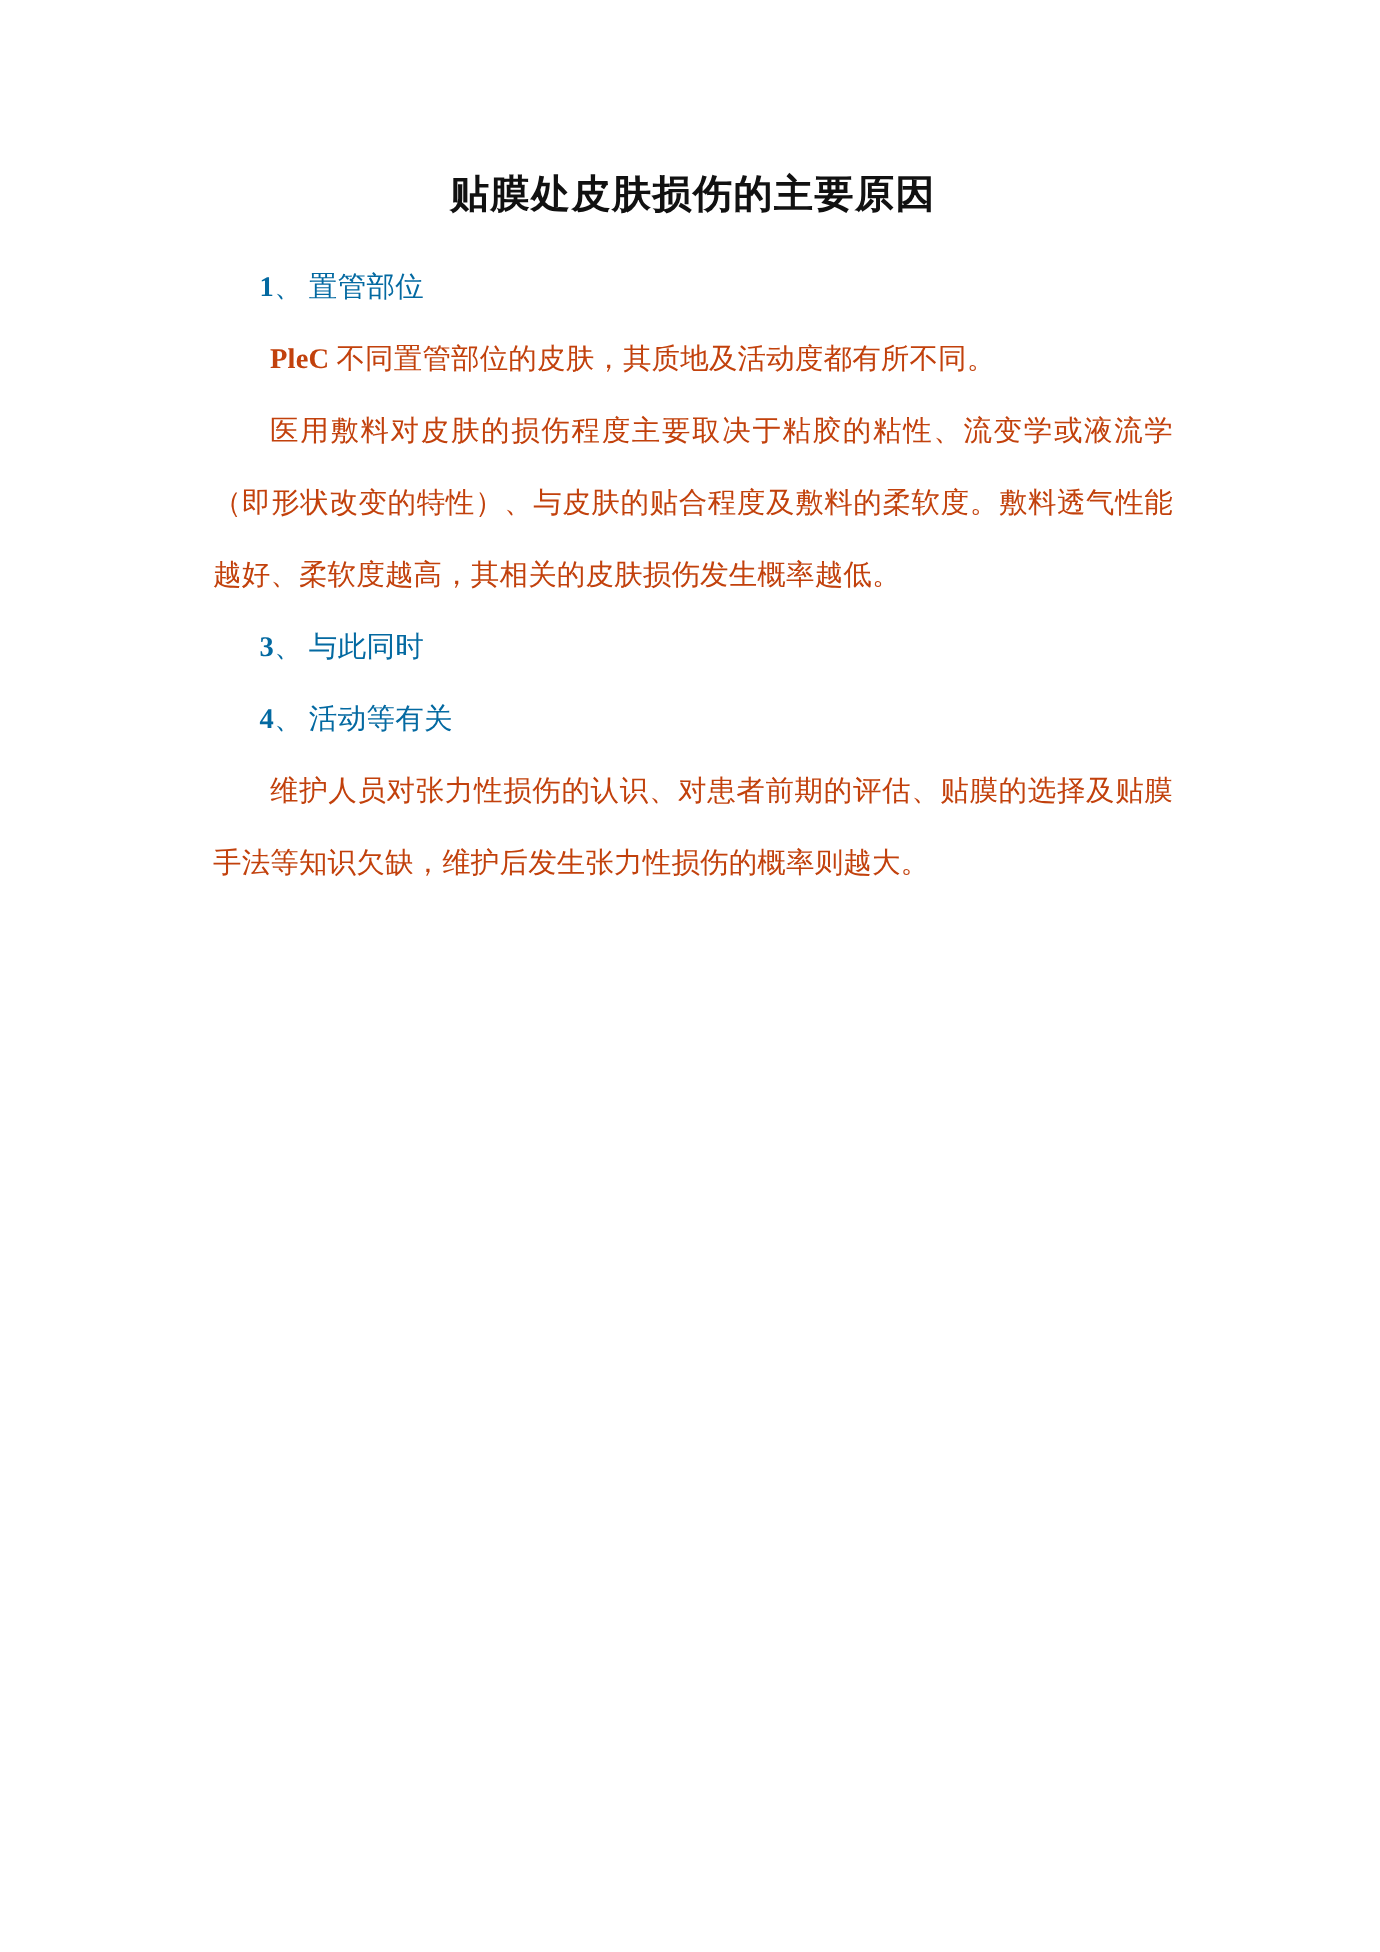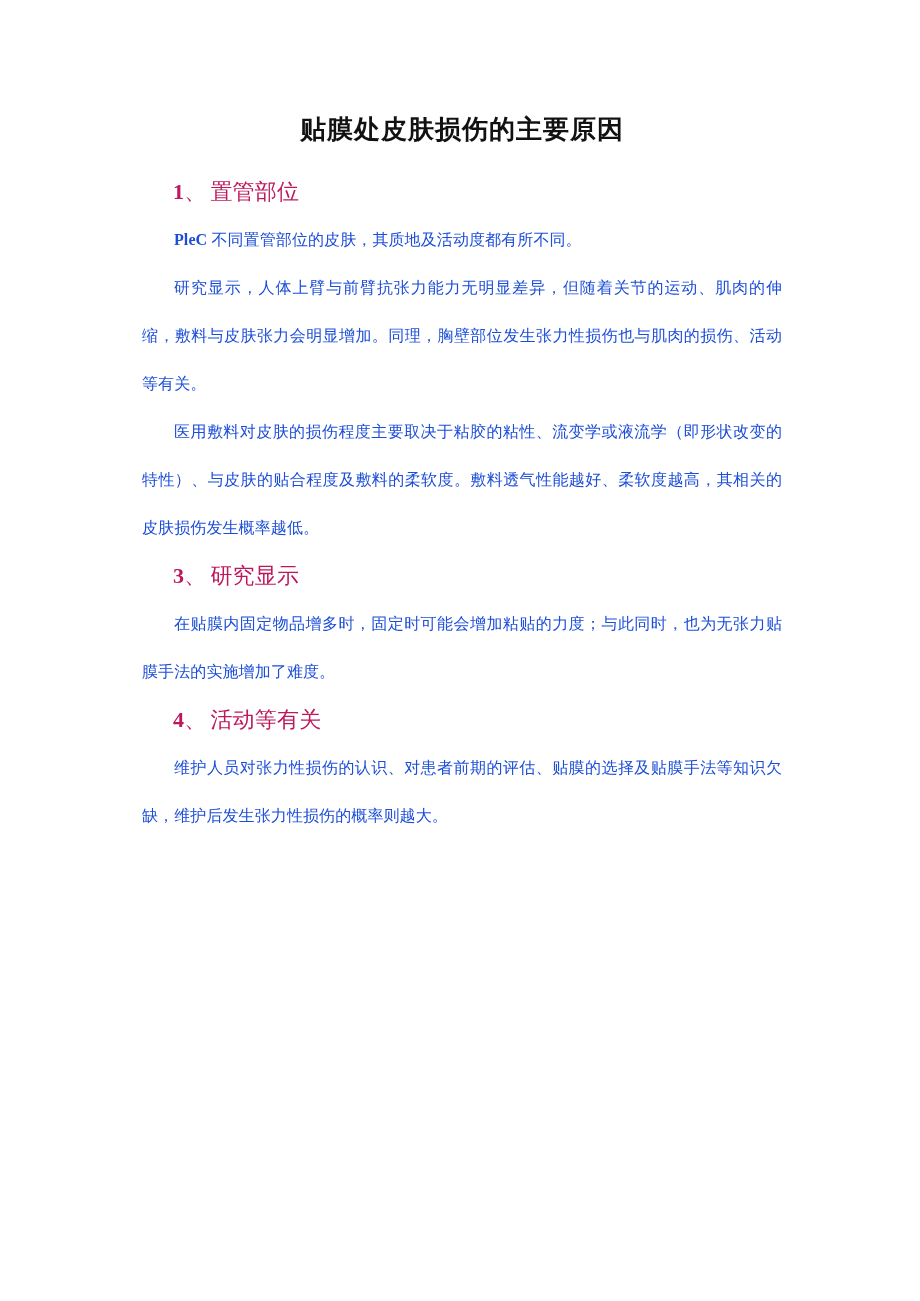--- a/index.html
+++ b/index.html
@@ -28,70 +28,68 @@
     line-height: 44px;
     text-align: center;
     letter-spacing: 1px;
     color: #111111;
   }
   .content {
     margin-top: 16px;
   }
   .section-heading {
     margin: 0;
-    font-size: 22px;
+    font-size: 19px;
     font-weight: normal;
     line-height: 48px;
     text-indent: 31px;
     letter-spacing: 0.2px;
-    color: #be185d;
+    color: #0369a1;
   }
   .heading-number {
     font-weight: bold;
     font-family: "Liberation Serif", serif;
   }
   .heading-separator {
     margin-right: 4px;
   }
   .para {
     margin: 0;
-    font-size: 16px;
+    font-size: 19px;
     line-height: 48px;
     text-indent: 2em;
     text-align: justify;
     letter-spacing: 0.1px;
-    color: #1d4ed8;
+    color: #c2410c;
   }
   .para-lead {
     font-weight: bold;
     font-family: "Liberation Serif", serif;
   }
 </style>
 </head>
 <body>
 
 <div class="doc">
 
   <h1 class="doc-title">贴膜处皮肤损伤的主要原因</h1>
 
   <div class="content">
 
     <h2 class="section-heading"><span class="heading-number">1</span><span class="heading-separator">、</span><span>置管部位</span></h2>
 
     <p class="para"><span class="para-lead">PleC</span><span> 不同置管部位的皮肤，其质地及活动度都有所不同。</span></p>
 
-    <p class="para"><span>研究显示，人体上臂与前臂抗张力能力无明显差异，但随着关节的运动、肌肉的伸缩，敷料与皮肤张力会明显增加。同理，胸壁部位发生张力性损伤也与肌肉的损伤、活动等有关。</span></p>
 
 
     <p class="para"><span>医用敷料对皮肤的损伤程度主要取决于粘胶的粘性、流变学或液流学（即形状改变的特性）、与皮肤的贴合程度及敷料的柔软度。敷料透气性能越好、柔软度越高，其相关的皮肤损伤发生概率越低。</span></p>
 
-    <h2 class="section-heading"><span class="heading-number">3</span><span class="heading-separator">、</span><span>研究显示</span></h2>
+    <h2 class="section-heading"><span class="heading-number">3</span><span class="heading-separator">、</span><span>与此同时</span></h2>
 
 
-    <p class="para"><span>在贴膜内固定物品增多时，固定时可能会增加粘贴的力度；与此同时，也为无张力贴膜手法的实施增加了难度。</span></p>
 
     <h2 class="section-heading"><span class="heading-number">4</span><span class="heading-separator">、</span><span>活动等有关</span></h2>
 
 
     <p class="para"><span>维护人员对张力性损伤的认识、对患者前期的评估、贴膜的选择及贴膜手法等知识欠缺，维护后发生张力性损伤的概率则越大。</span></p>
 
   </div>
 </div>
 
 </body></html>

